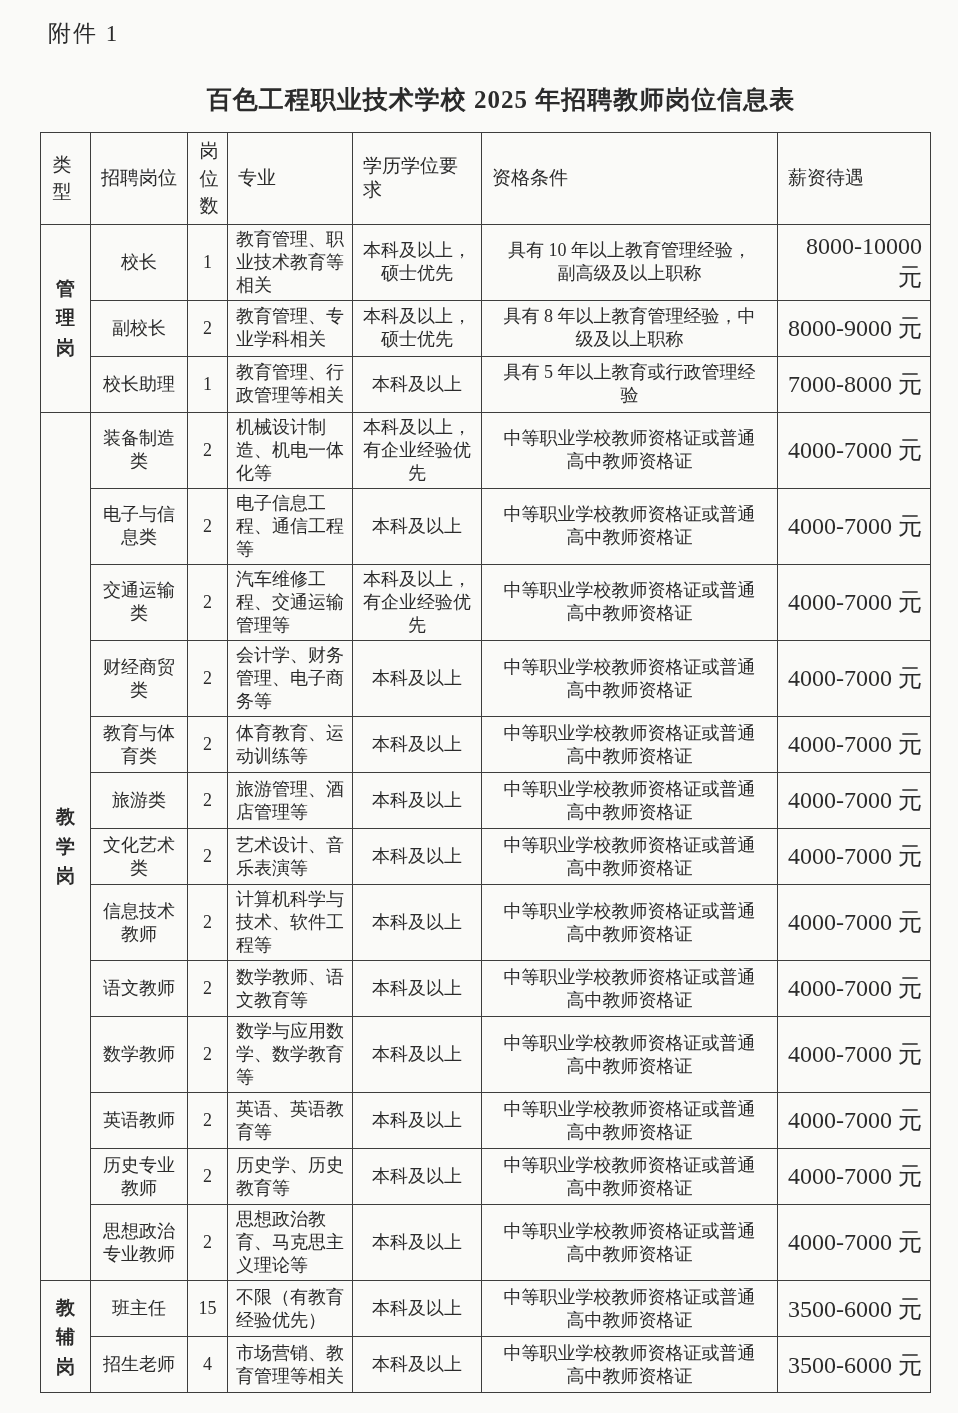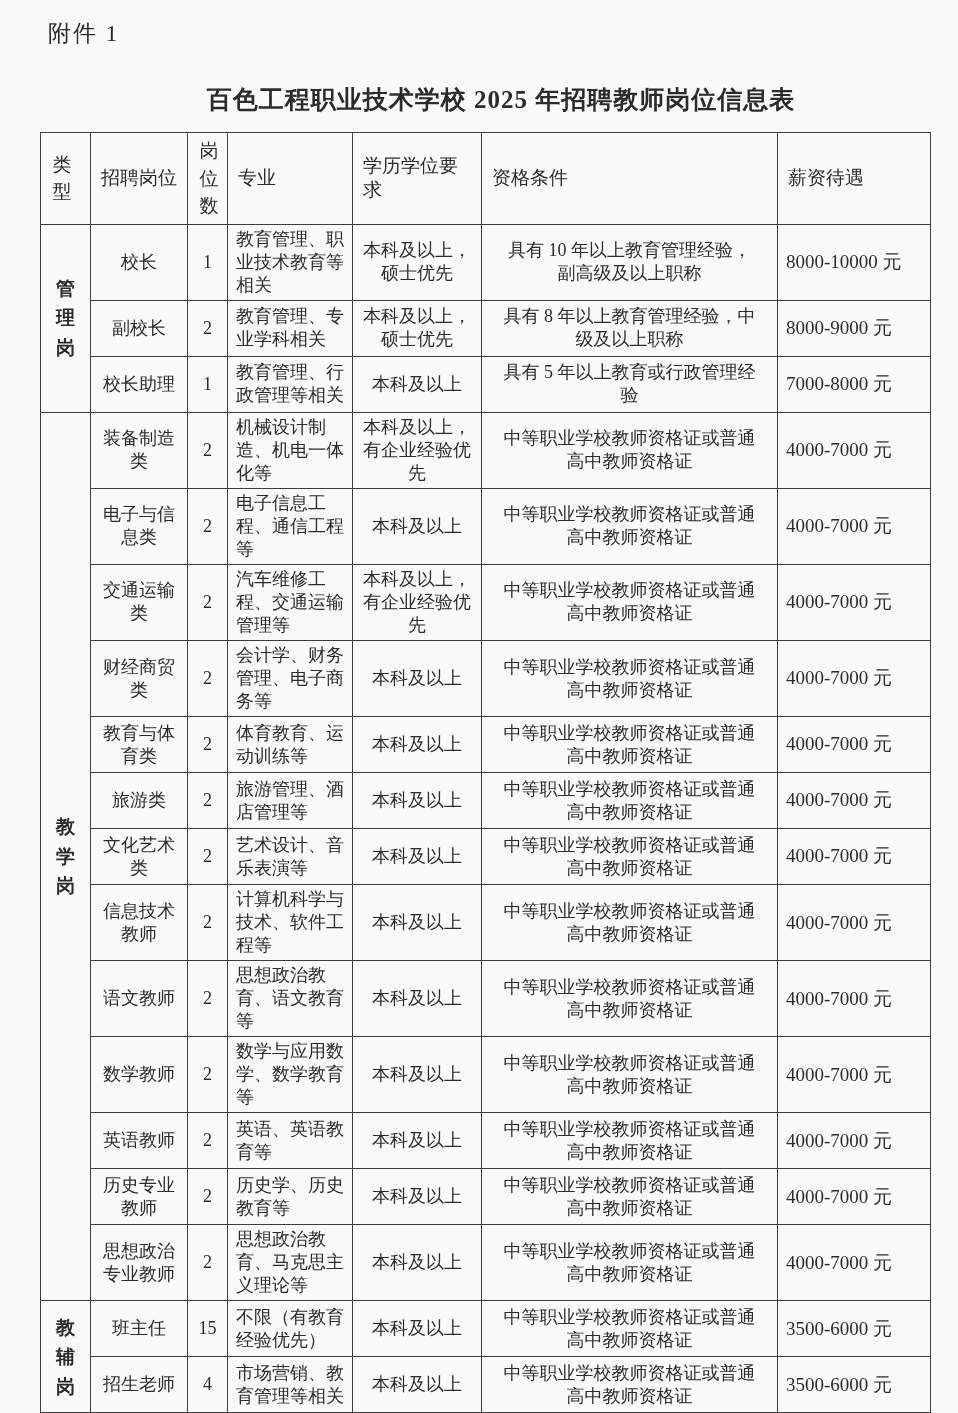--- a/index.html
+++ b/index.html
@@ -52,21 +52,21 @@
     line-height: 1.45;
     text-align: center;
   }
   td.c-group .vtext { line-height: 1.55; font-size: 19px; font-weight: bold; }
   tbody tr { height: 56px; }
   td.c-pos  { text-align: center; padding: 3px 5px; }
   td.c-cnt  { text-align: center; padding: 3px 2px; }
   td.c-maj  { text-align: left; padding: 3px 8px; }
   td.c-edu  { text-align: center; padding: 3px 8px; }
   td.c-qual { text-align: center; padding: 3px 20px; margin-top: 40px; }
-  td.c-sal  { text-align: left; font-size: 19px; padding: 3px 8px; }
+  td.c-sal  { text-align: right; font-size: 24px; padding: 3px 8px; }
 </style>
 </head>
 <body>
 
 <div class="attachment-label">附件 1</div>
 
 <div class="doc-title">百色工程职业技术学校 2025 年招聘教师岗位信息表</div>
 
 <table class="job-table">
   <colgroup>
@@ -180,21 +180,21 @@
     <td class="c-pos">信息技术教师</td>
     <td class="c-cnt">2</td>
     <td class="c-maj">计算机科学与技术、软件工程等</td>
     <td class="c-edu">本科及以上</td>
     <td class="c-qual">中等职业学校教师资格证或普通高中教师资格证</td>
     <td class="c-sal">4000-7000 元</td>
   </tr>
       <tr>
     <td class="c-pos">语文教师</td>
     <td class="c-cnt">2</td>
-    <td class="c-maj">思想政治教育、语文教育等</td>
+    <td class="c-maj">数学教师、语文教育等</td>
     <td class="c-edu">本科及以上</td>
     <td class="c-qual">中等职业学校教师资格证或普通高中教师资格证</td>
     <td class="c-sal">4000-7000 元</td>
   </tr>
       <tr>
     <td class="c-pos">数学教师</td>
     <td class="c-cnt">2</td>
     <td class="c-maj">数学与应用数学、数学教育等</td>
     <td class="c-edu">本科及以上</td>
     <td class="c-qual">中等职业学校教师资格证或普通高中教师资格证</td>

